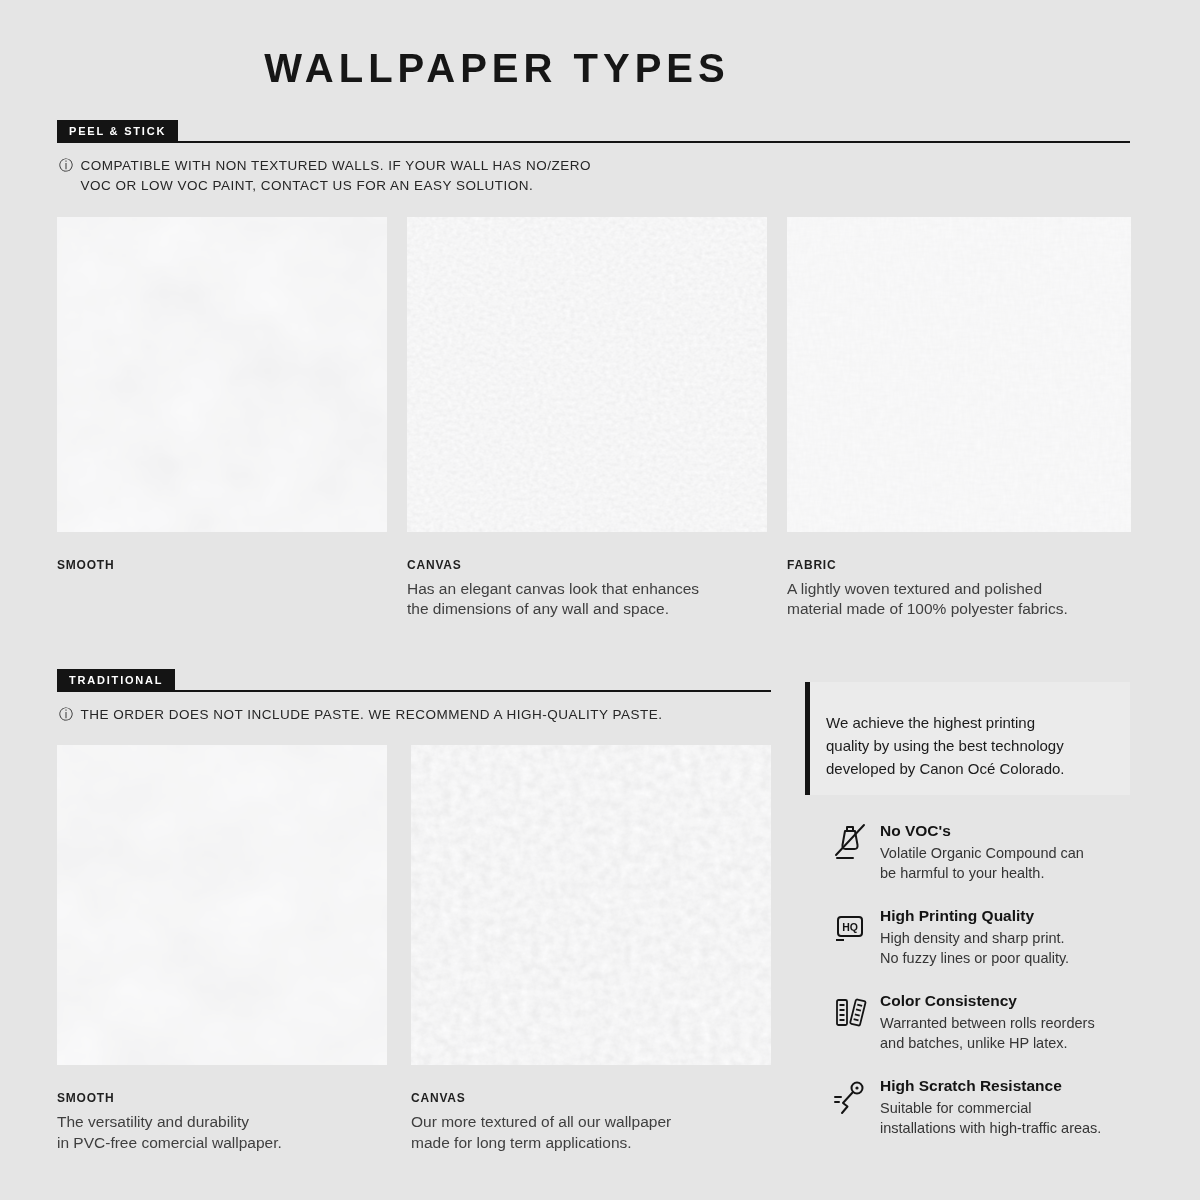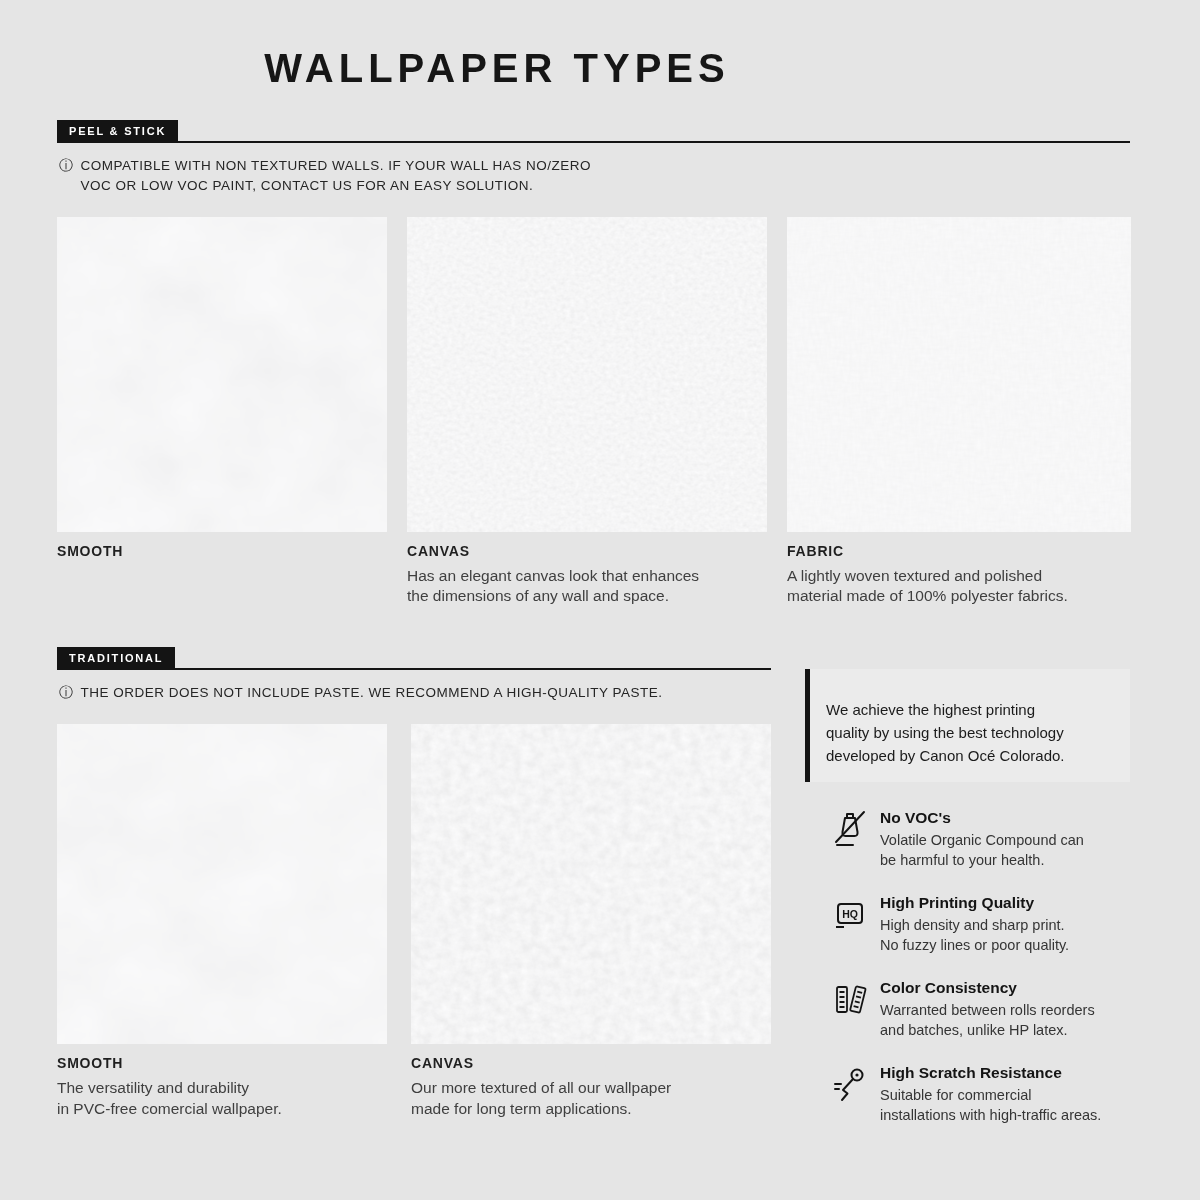--- a/index.html
+++ b/index.html
@@ -34,24 +34,24 @@
   .info-icon { font-family:"DejaVu Sans", sans-serif; font-size:14px; line-height:1.4; }
   .note-text { white-space:pre-line; line-height:1.5; }
 
   .grid { display:grid; margin-top:20px; }
   .grid-3 { grid-template-columns:330px 360px 344px; column-gap:20px; }
   .grid-2 { grid-template-columns:330px 360px; column-gap:24px; }
 
   .swatch { display:block; width:100%; height:315px; }
   .grid-2 .swatch { height:320px; }
 
-  .card-title { margin-top:11px; font-size:14px; font-weight:700; letter-spacing:0.8px; color:#1f1f1f; }
+  .card-title { margin-top:26px; font-size:12px; font-weight:700; letter-spacing:0.8px; color:#1f1f1f; }
   .card-desc { margin-top:7px; font-size:15.5px; line-height:1.35; color:#3f3f3f; white-space:pre-line; }
 
-  .traditional-section { display:flex; margin-top:40px; }
+  .traditional-section { display:flex; margin-top:40px;align-items:center; }
   .trad-left { width:714px; flex:0 0 714px; }
   .trad-right { width:325px; flex:0 0 325px; margin-left:34px; padding-top:22px; }
 
   .callout {
     background:#ebebeb; border-left:5px solid #141414;
     padding:30px 14px 14px 16px;
     font-size:15px; line-height:1.53; color:#1b1b1b; white-space:pre-line;
   }
 
   .features { margin-top:27px; padding-left:25px; }

